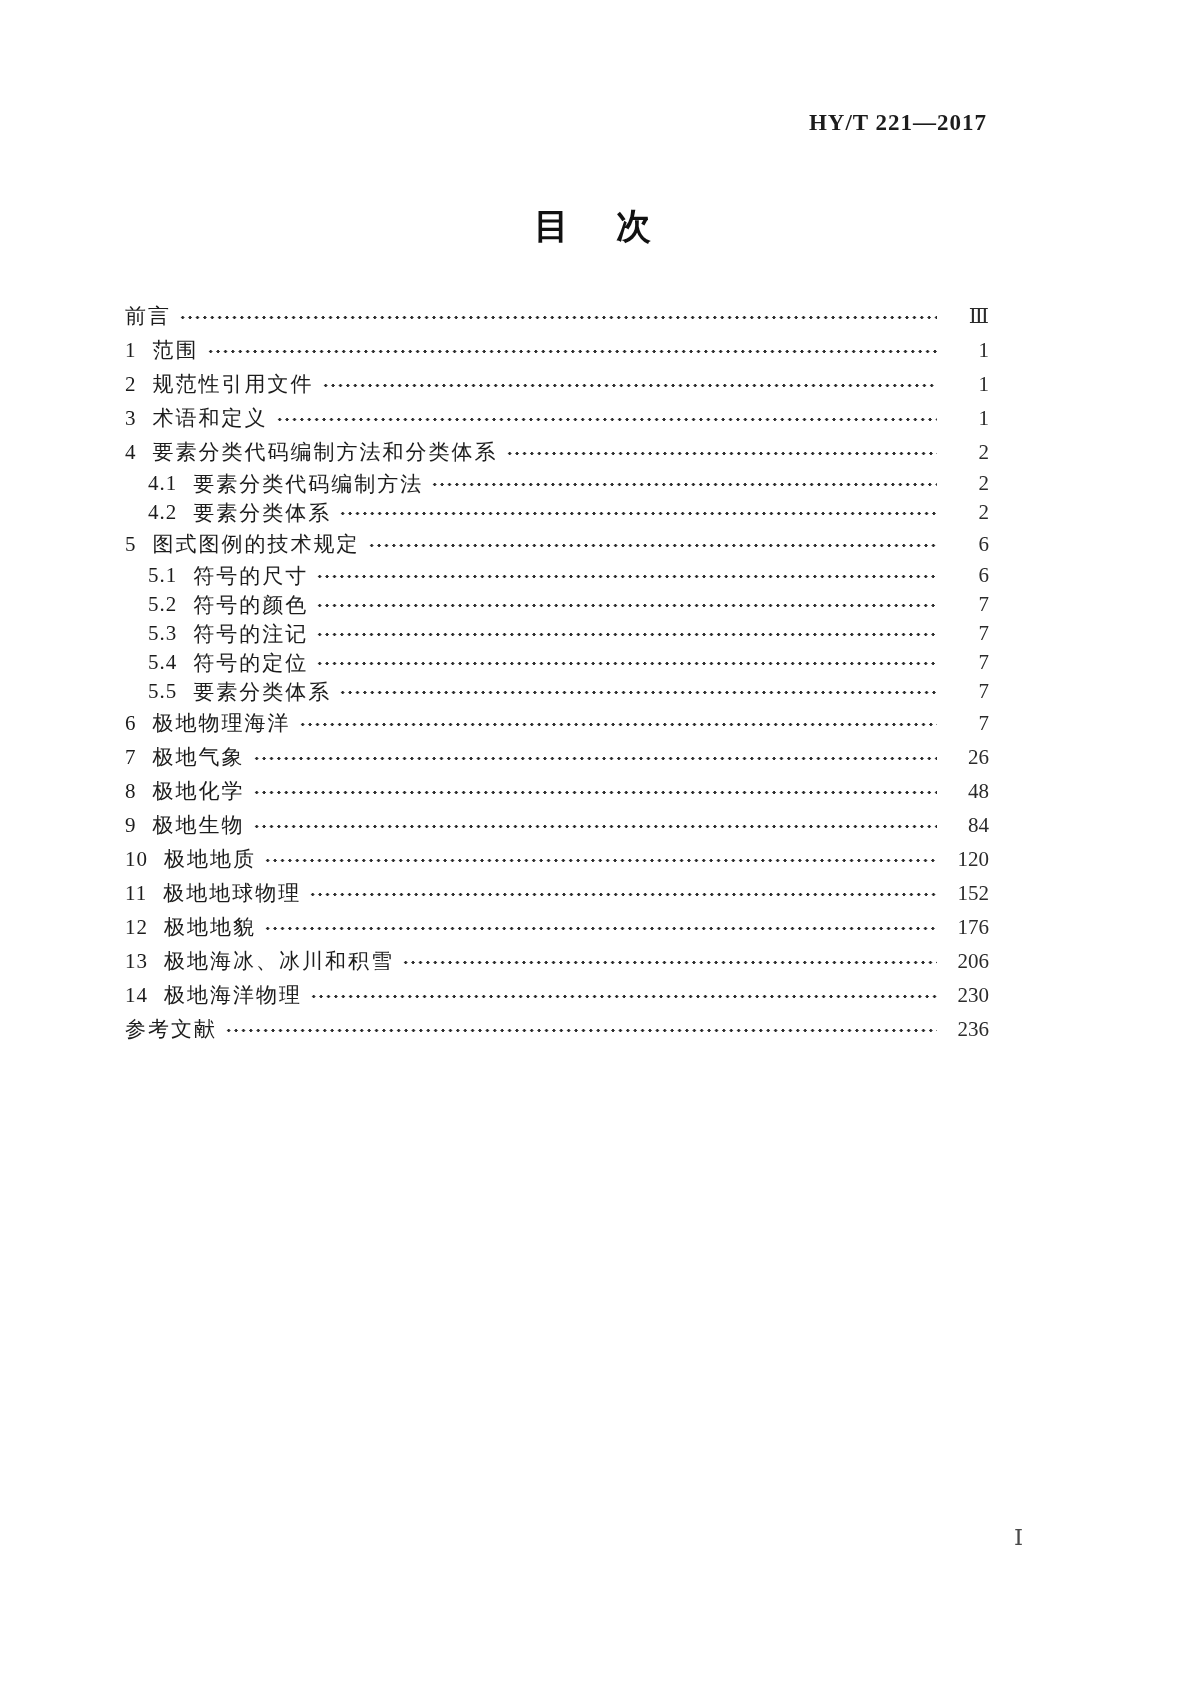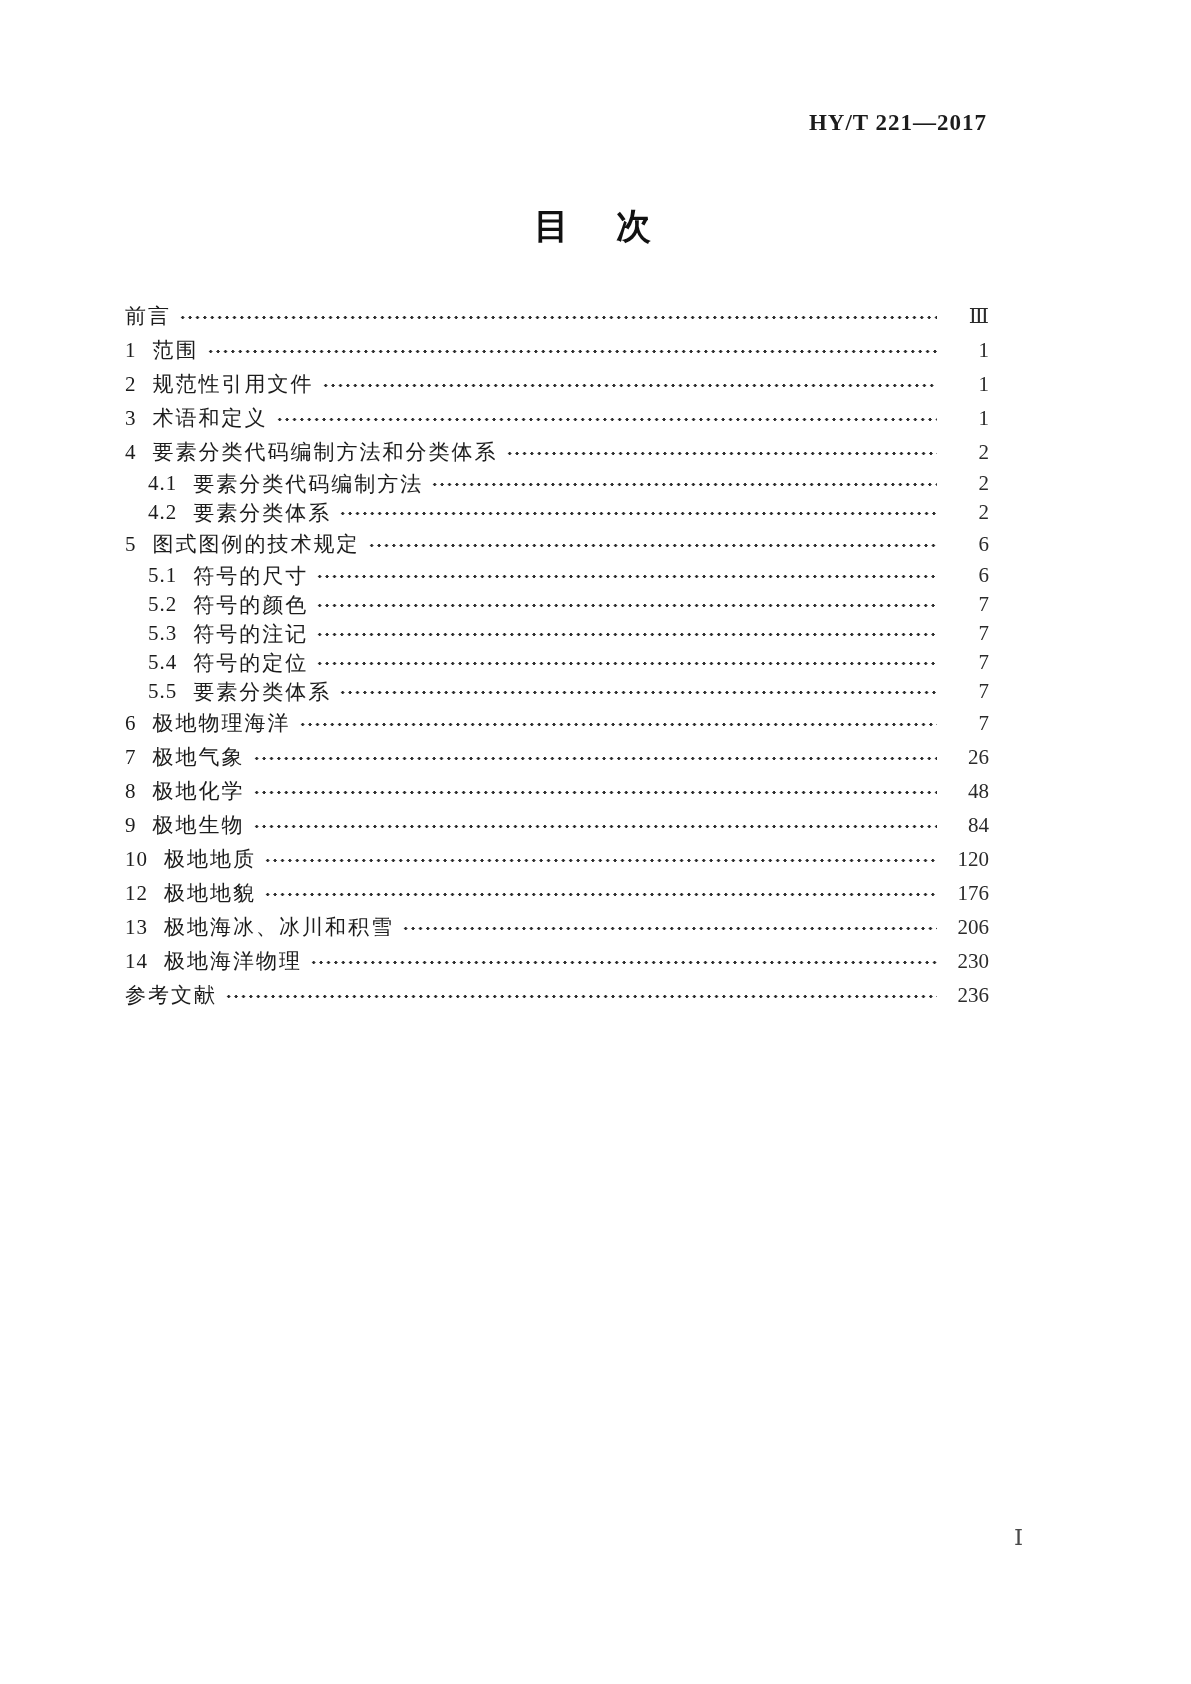--- a/index.html
+++ b/index.html
@@ -195,20 +195,26 @@
     <span class="leader"></span>
     <span class="page">84</span>
   </div>
     <div class="toc-row">
     <span class="num">10</span>
     <span class="label">极地地质</span>
     <span class="leader"></span>
     <span class="page">120</span>
   </div>
     <div class="toc-row">
+    <span class="num">11</span>
+    <span class="label">极地地球物理</span>
+    <span class="leader"></span>
+    <span class="page">152</span>
+  </div>
+    <div class="toc-row">
     <span class="num">12</span>
     <span class="label">极地地貌</span>
     <span class="leader"></span>
     <span class="page">176</span>
   </div>
     <div class="toc-row">
     <span class="num">13</span>
     <span class="label">极地海冰、冰川和积雪</span>
     <span class="leader"></span>
     <span class="page">206</span>

